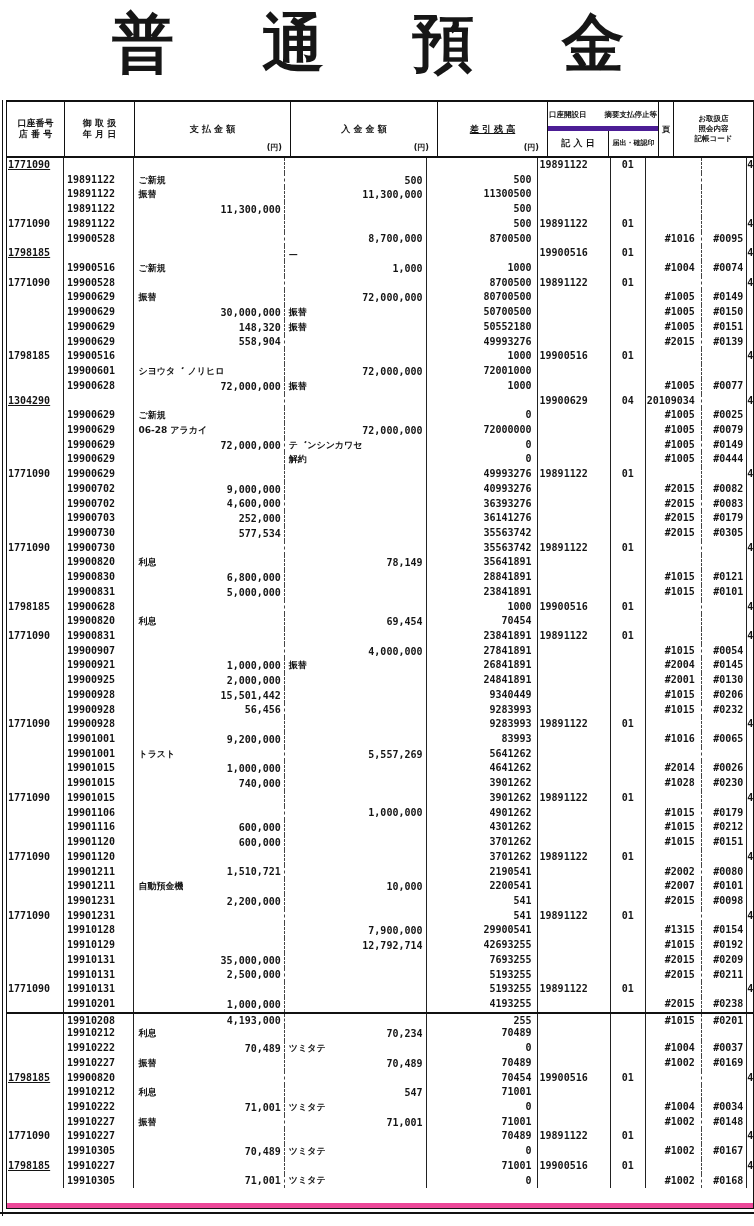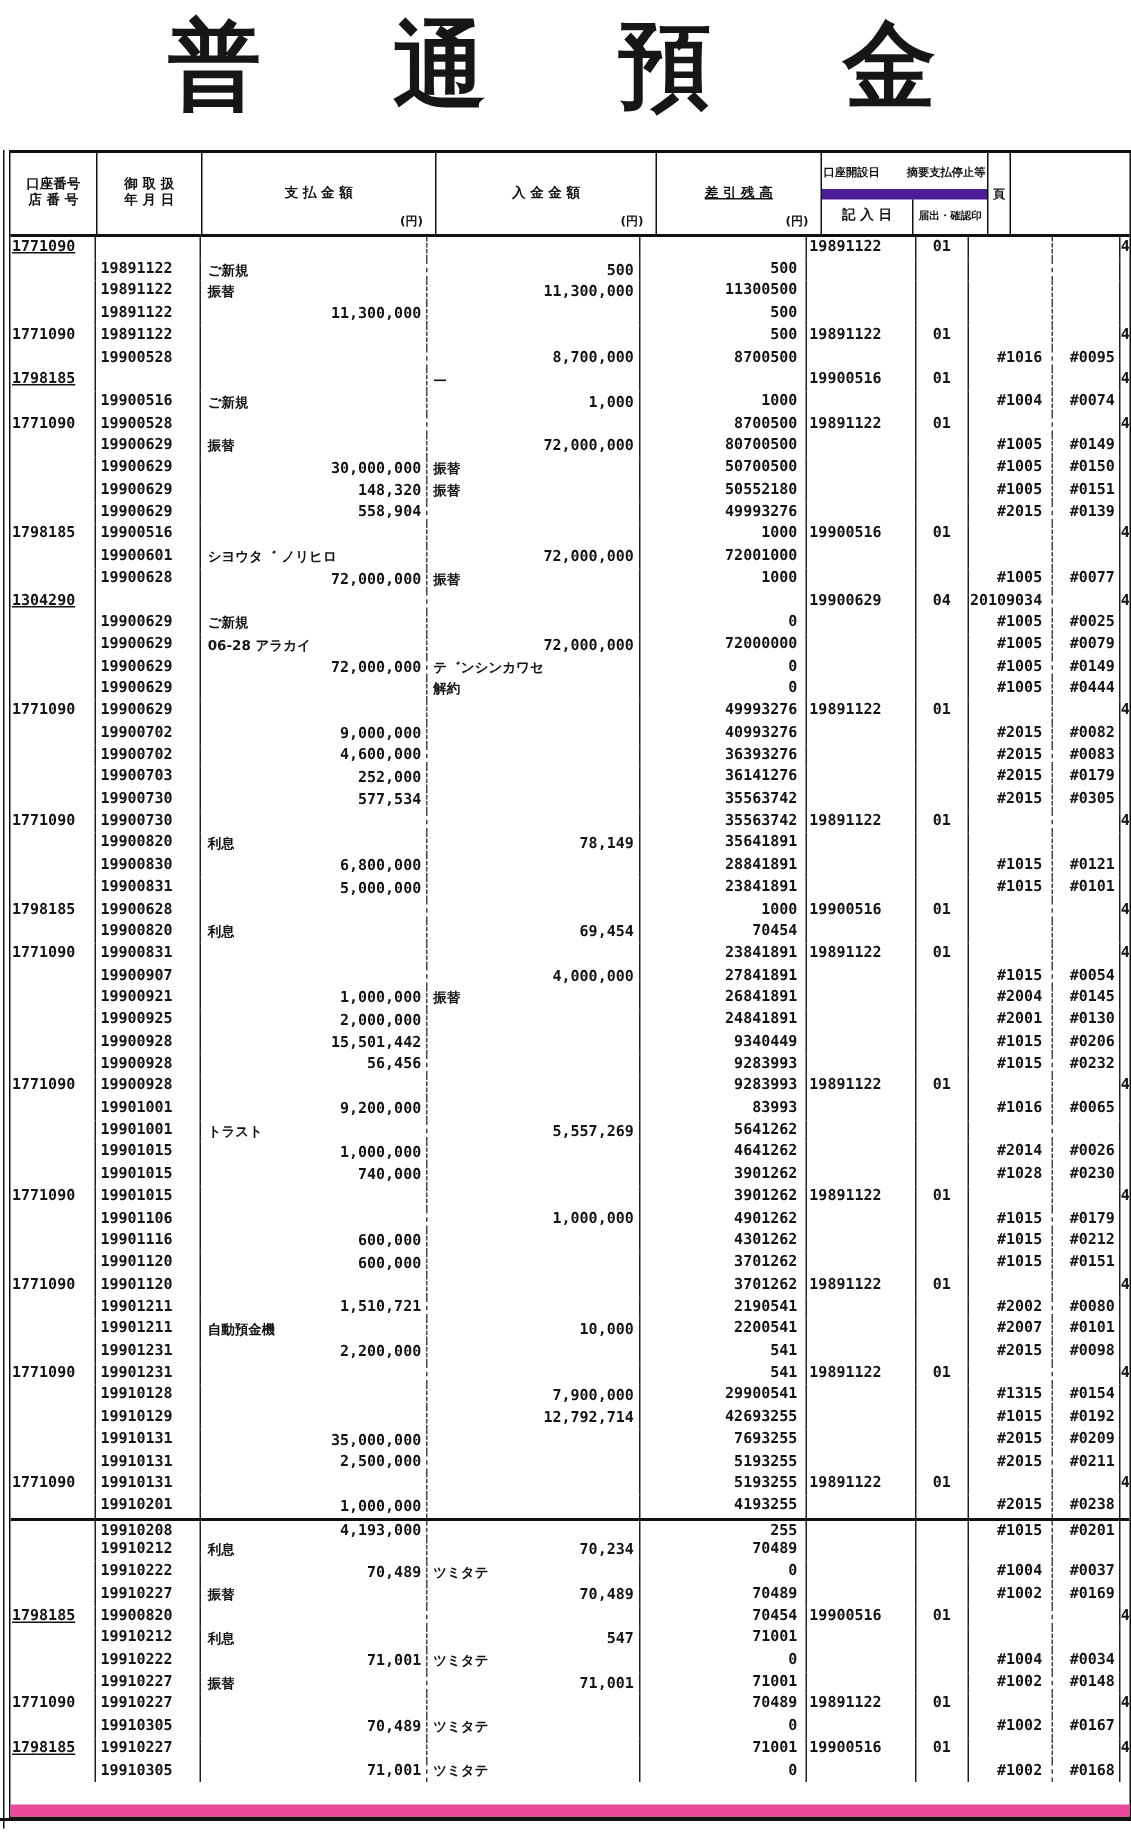--- a/index.html
+++ b/index.html
@@ -20,29 +20,29 @@
      font-family:"DejaVu Sans",sans-serif;font-weight:bold;font-size:9px;line-height:11px;}
   .hc{border-right:1px solid #111;display:flex;flex-direction:column;
       align-items:center;justify-content:center;text-align:center;overflow:hidden;}
   .h-acct{width:57px;}
   .h-date{width:69px;}
   .h-w{width:155px;position:relative;}
   .h-dep{width:146px;position:relative;}
   .h-bal{width:109px;position:relative;text-decoration:underline;}
   .unit{position:absolute;right:8px;bottom:3px;font-size:8px;}
   .h-grp{width:110px;display:flex;flex-direction:column;align-items:stretch;padding:0;}
-  .h-grp-top{height:45%;border-bottom:7px solid #4c1d95;display:flex;align-items:center;
+  .h-grp-top{height:45%;border-bottom:5px solid #4c1d95;display:flex;align-items:center;
      justify-content:space-between;font-size:7.5px;padding:0 1px;white-space:nowrap;overflow:hidden;}
   .h-grp-bot{flex:1;display:flex;justify-content:flex-end;}
   .h-ent{width:60px;border-right:1px solid #111;display:flex;align-items:center;justify-content:center;}
   .h-seal{flex:1;display:flex;align-items:center;justify-content:center;font-size:7px;}
   .h-page{width:14px;font-size:8px;}
   .h-hand{flex:1;font-size:7.5px;line-height:10px;border-right:none;}
   
-  .t-body{height:1045px;overflow:hidden;border-bottom:8px solid #ec4899;}
+  .t-body{height:1045px;overflow:hidden;border-bottom:5px solid #ec4899;}
   .row{display:flex;height:14.72px;align-items:center;font-size:10px;font-weight:bold;
        white-space:nowrap;}
   .row.thick{border-top:2px solid #111;height:12.7px;}
   .c-acct{width:57px;padding-left:1px;border-right:1px solid #222;overflow:hidden;height:100%;line-height:14.7px;}
   .c-acct.u{text-decoration:underline;}
   .c-date{width:69px;padding-left:3px;border-right:1px solid #222;overflow:hidden;height:100%;line-height:14.7px;}
   .c-w{width:155px;border-right:1px dashed #444;display:flex;justify-content:space-between;
        align-items:center;height:100%;overflow:hidden;}
   .c-dep{width:146px;border-right:1px solid #222;display:flex;justify-content:space-between;
        align-items:center;height:100%;overflow:hidden;}
@@ -89,20 +89,25 @@
       <div class="h-grp-top">
         <span>口座開設日</span>
         <span>摘要支払停止等</span>
       </div>
       <div class="h-grp-bot">
         <span class="h-ent">記 入 日</span>
         <span class="h-seal">届出・確認印</span>
       </div>
     </div>
     <div class="hc h-page">頁</div>
+    <div class="hc h-hand">
+      <span>お取扱店</span>
+      <span>照会内容</span>
+      <span>記帳コード</span>
+    </div>
   </div>
   <div class="t-body" id="ledger-body">
       <div class="row">
         <span class="cell c-acct u">1771090</span>
         <span class="cell c-date"></span>
         <span class="cell c-w"></span>
         <span class="cell c-dep"></span>
         <span class="cell c-bal"></span>
         <span class="cell c-ent">19891122</span>
         <span class="cell c-01">01</span>

